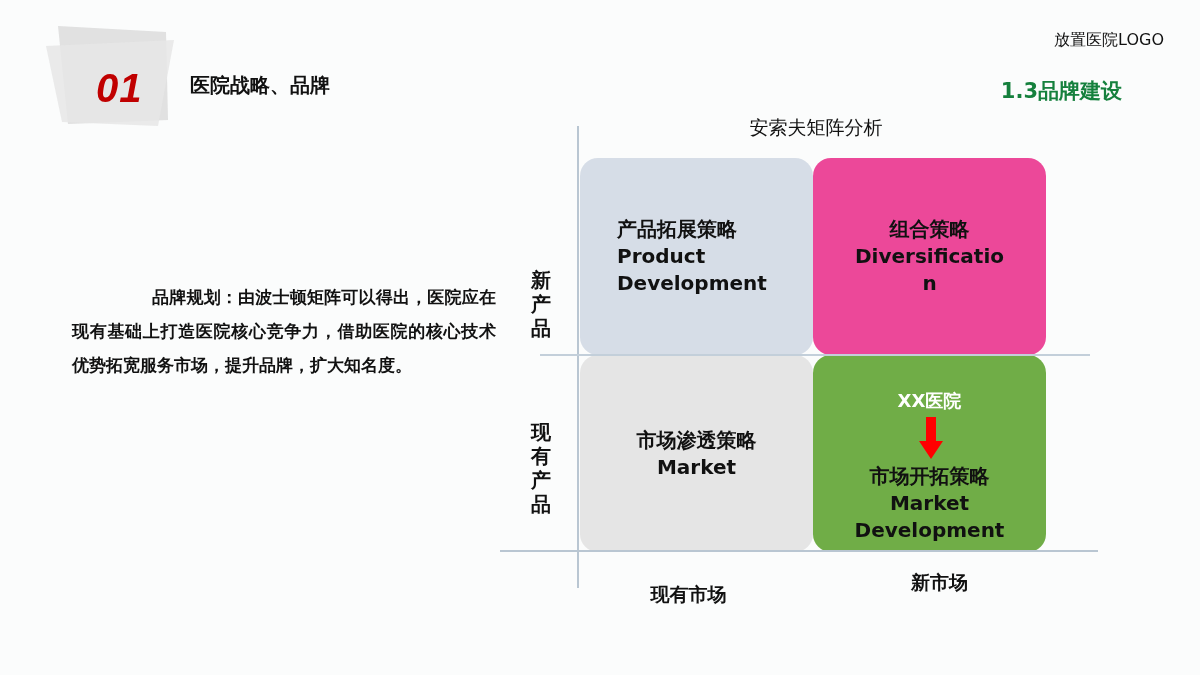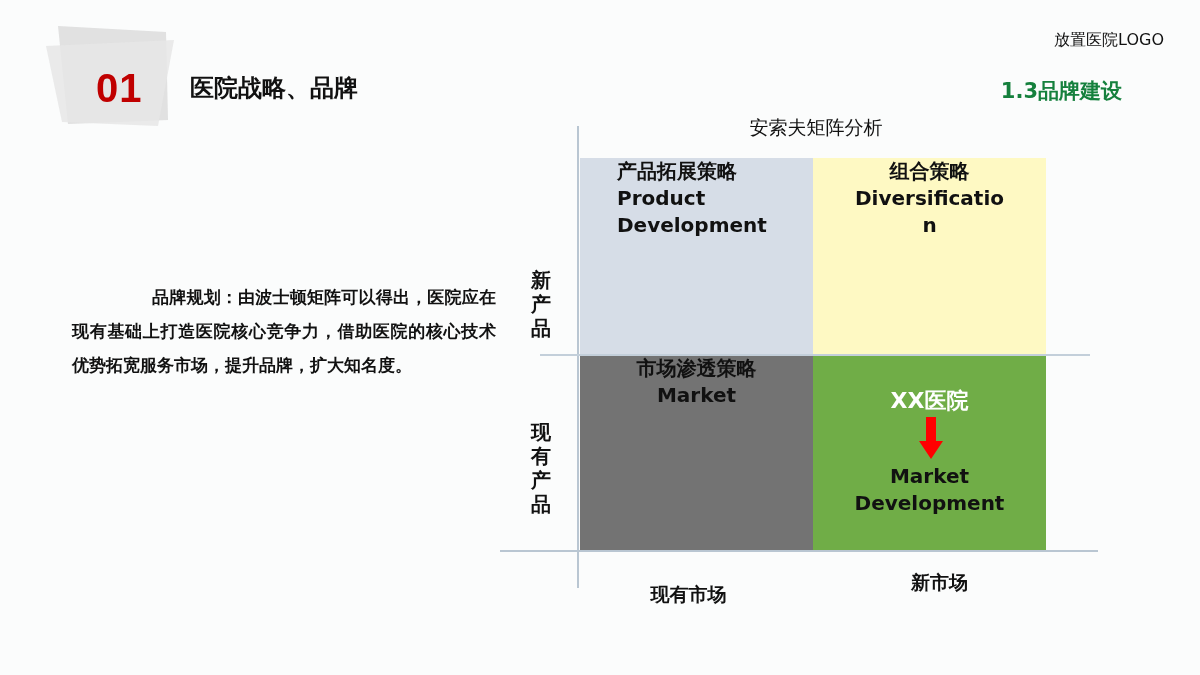--- a/index.html
+++ b/index.html
@@ -1,33 +1,33 @@
 <!DOCTYPE html>
 <html><head>
 <meta charset="utf-8">
 <style>
   html,body{margin:0;padding:0;}
   body{width:1200px;height:675px;position:relative;overflow:hidden;background:#fbfcfc;font-family:"DejaVu Sans","Liberation Sans",sans-serif;color:#111;}
   .badge{position:absolute;left:44px;top:22px;width:140px;height:110px;}
   .badge svg{position:absolute;left:0;top:0;}
-  .badge-num{position:absolute;left:52px;top:44px;font-family:"Liberation Sans",sans-serif;font-weight:bold;font-size:40px;color:#c00000;letter-spacing:1px;}
-  .section-title{position:absolute;left:190px;top:72px;font-size:24px;font-weight:bold;color:#111;}
+  .badge-num{position:absolute;left:52px;top:44px;font-family:"Liberation Sans",sans-serif;font-weight:bold;font-size:40px;color:#c00000;letter-spacing:1px;font-style:italic;}
+  .section-title{position:absolute;left:190px;top:72px;font-size:20px;font-weight:bold;color:#111;}
   .logo-text{position:absolute;right:36px;top:30px;font-size:16px;color:#111;}
   .sub-title{position:absolute;right:78px;top:77px;font-size:21px;font-weight:bold;color:#15803d;}
   .para{position:absolute;left:72px;top:280px;width:424px;font-size:17px;font-weight:bold;line-height:34px;text-indent:80px;text-align:justify;color:#111;}
   .matrix-title{position:absolute;left:706px;top:115px;width:220px;text-align:center;font-size:19px;font-weight:normal;}
   .vline{position:absolute;left:577px;top:126px;width:2px;height:462px;background:#b9c6d2;}
   .hline1{position:absolute;left:540px;top:354px;width:550px;height:2px;background:#c3cfda;}
   .hline2{position:absolute;left:500px;top:550px;width:598px;height:2px;background:#b9c6d2;}
-  .cell{position:absolute;display:flex;flex-direction:column;align-items:center;justify-content:flex-start;text-align:center;font-weight:bold;font-size:20px;line-height:27px;color:#111;box-sizing:border-box;}
+  .cell{position:absolute;display:flex;flex-direction:column;align-items:center;justify-content:center;text-align:center;font-weight:bold;font-size:20px;line-height:27px;color:#111;box-sizing:border-box;border-radius:18px;}
   .c-tl{left:580px;top:158px;width:233px;height:197px;background:#d6dde7;align-items:flex-start;padding-left:37px;text-align:left;}
-  .c-tr{left:813px;top:158px;width:233px;height:197px;background:#fef9c3;padding:0 10px;}
-  .c-bl{left:580px;top:355px;width:233px;height:197px;background:#737373;}
+  .c-tr{left:813px;top:158px;width:233px;height:197px;background:#ec4899;padding:0 10px;}
+  .c-bl{left:580px;top:355px;width:233px;height:197px;background:#e5e5e5;}
   .c-br{left:813px;top:355px;width:233px;height:197px;background:#70ad47;}
-  .c-br .xx{position:absolute;top:32px;left:0;width:100%;text-align:center;color:#fff;font-size:22px;}
+  .c-br .xx{position:absolute;top:32px;left:0;width:100%;text-align:center;color:#fff;font-size:18px;}
   .c-br .arrow{position:absolute;left:106px;top:62px;}
   .c-br .texts{position:absolute;top:108px;left:0;width:100%;}
   .ylabel{position:absolute;width:24px;font-size:20px;font-weight:bold;line-height:24px;text-align:center;}
   .y1{left:529px;top:220px;margin-top:48px;}
   .y2{left:529px;top:420px;}
   .xlabel{position:absolute;top:570px;font-size:19px;font-weight:bold;text-align:center;width:233px;}
   .x1{left:572px;margin-top:12px;}
   .x2{left:823px;}
 </style>
 </head>
@@ -62,20 +62,21 @@
 <div class="cell c-bl">
   <div>市场渗透策略</div>
   <div>Market</div>
 </div>
 <div class="cell c-br">
   <div class="xx">XX医院</div>
   <svg class="arrow" width="24" height="42" viewBox="0 0 24 42">
     <polygon points="7,0 17,0 17,24 24,24 12,42 0,24 7,24" fill="#ff0000"></polygon>
   </svg>
   <div class="texts">
+    <div>市场开拓策略</div>
     <div>Market</div>
     <div>Development</div>
   </div>
 </div>
 
 <div class="hline1"></div>
 <div class="hline2"></div>
 
 <div class="ylabel y1">新产品</div>
 <div class="ylabel y2">现有产品</div>

